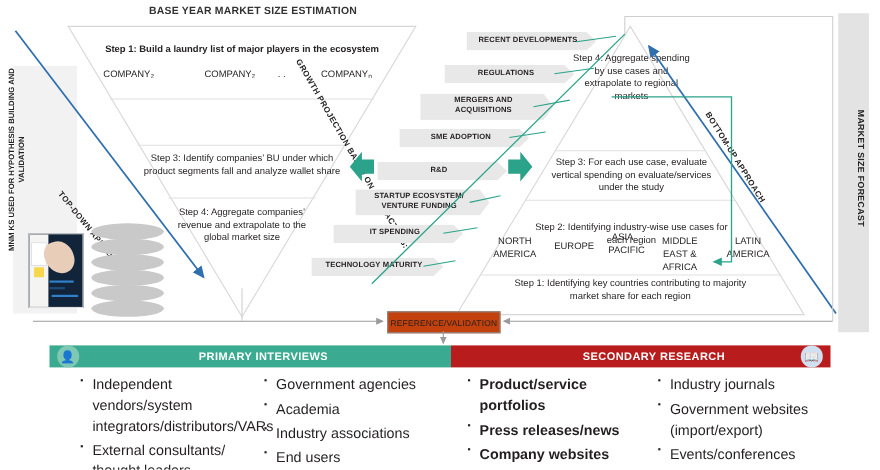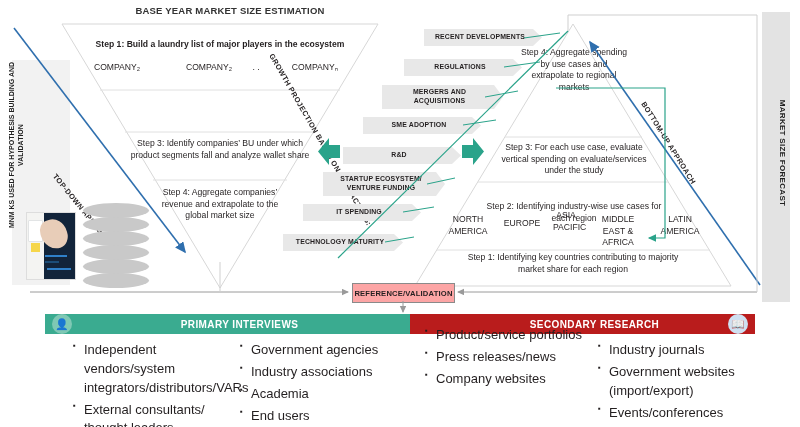--- a/index.html
+++ b/index.html
@@ -53,42 +53,42 @@
          overflow:hidden;border:1px solid #ddd;}
   #photo .p-left{position:absolute;left:0;top:0;width:17px;height:100%;background:#f4f4f2;}
   #photo .p-doc{position:absolute;left:2px;top:8px;width:13px;height:20px;background:#fff;
                 box-shadow:0 0 0 .5px #cfd3d8;}
   #photo .p-bar{position:absolute;background:#2f80c9;}
   #photo .p-hand{position:absolute;left:14px;top:6px;width:26px;height:30px;
                  background:#e8cdb8;border-radius:40% 55% 45% 60%;transform:rotate(-18deg);}
   #photo .p-yellow{position:absolute;left:4px;top:30px;width:9px;height:9px;background:#f6d64a;}
 
   
-  #refbox{left:352px;top:283px;width:101px;height:18px;background:#fca5a5;
-          border:1px solid #8a8a8a;font-size:7.6px;font-weight:bold;letter-spacing:.2px;
+  #refbox{left:352px;top:283px;width:101px;height:18px;background:#c2410c;
+          border:1px solid #8a8a8a;font-size:7.6px;font-weight:normal;letter-spacing:.2px;
           display:flex;align-items:center;justify-content:center;color:#231f20;}
 
   
   #primary-bar{left:45px;top:314px;width:365px;height:20px;background:#3aab90;}
   #secondary-bar{left:410px;top:314px;width:345px;height:20px;background:#b91c1c;}
   .bar-title{position:absolute;left:12px;top:0;width:100%;height:100%;
       display:flex;align-items:center;justify-content:center;
       color:#fff;font-size:10px;font-weight:bold;letter-spacing:.4px;}
   .bar-icon{position:absolute;width:20px;height:20px;border-radius:50%;
       display:flex;align-items:center;justify-content:center;font-size:11px;}
   #primary-icon{left:52px;top:314px;background:#7fc8b4;color:#2c8f78;}
   #secondary-icon{left:728px;top:314px;background:#cfe0f1;color:#3476b5;}
 
   .blist{position:absolute;font-size:13px;line-height:1.45;color:#231f20;}
   .blist .li{position:relative;padding-left:11px;margin-bottom:3px;}
   .blist .li:before{content:"\25AA";position:absolute;left:0;top:-1px;font-size:8px;color:#231f20;}
 
   #p-col1{left:73px;top:341px;width:150px;}
   #p-col2{left:240px;top:341px;width:150px;}
-  #s-col1{left:425px;top:326px;width:165px;}
+  #s-col1{left:425px;top:341px;width:165px;font-weight:bold;}
   #s-col2{left:598px;top:341px;width:160px;}
 
   
   #overlay{left:0;top:0;width:800px;height:427px;pointer-events:none;}
 </style>
 </head>
 <body>
 
 <div class="abs" id="left-band"></div>
 <div class="abs" id="left-band-label">MNM KS USED FOR HYPOTHESIS BUILDING AND VALIDATION</div>
@@ -218,22 +218,22 @@
   <div class="bar-title">PRIMARY INTERVIEWS</div>
 </div>
 <div class="abs bar-icon" id="primary-icon">👤</div>
 
 <div class="abs blist" id="p-col1">
   <div class="li">Independent vendors/system integrators/distributors/VARs</div>
   <div class="li">External consultants/ thought leaders</div>
 </div>
 <div class="abs blist" id="p-col2">
   <div class="li">Government agencies</div>
+  <div class="li">Academia</div>
   <div class="li">Industry associations</div>
-  <div class="li">Academia</div>
   <div class="li">End users</div>
 </div>
 
 <div class="abs" id="secondary-bar">
   <div class="bar-title">SECONDARY RESEARCH</div>
 </div>
 <div class="abs bar-icon" id="secondary-icon">📖</div>
 
 <div class="abs blist" id="s-col1">
   <div class="li">Product/service portfolios</div>

